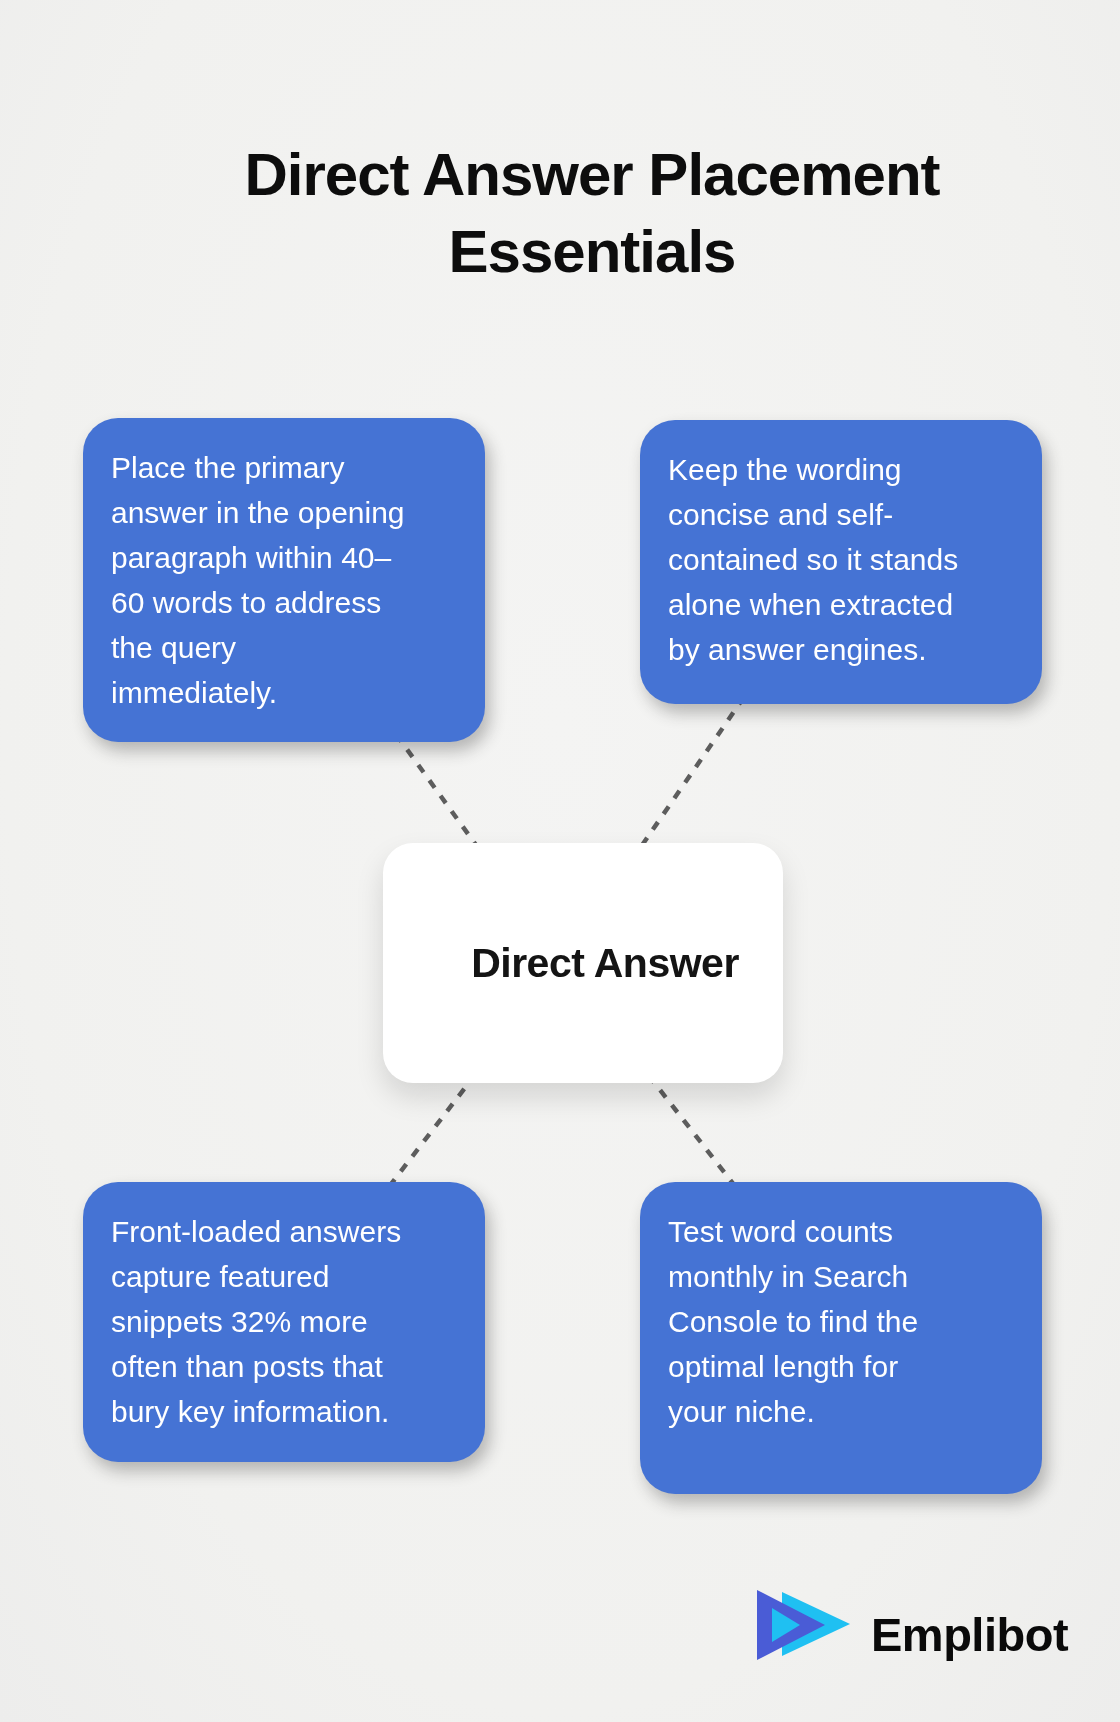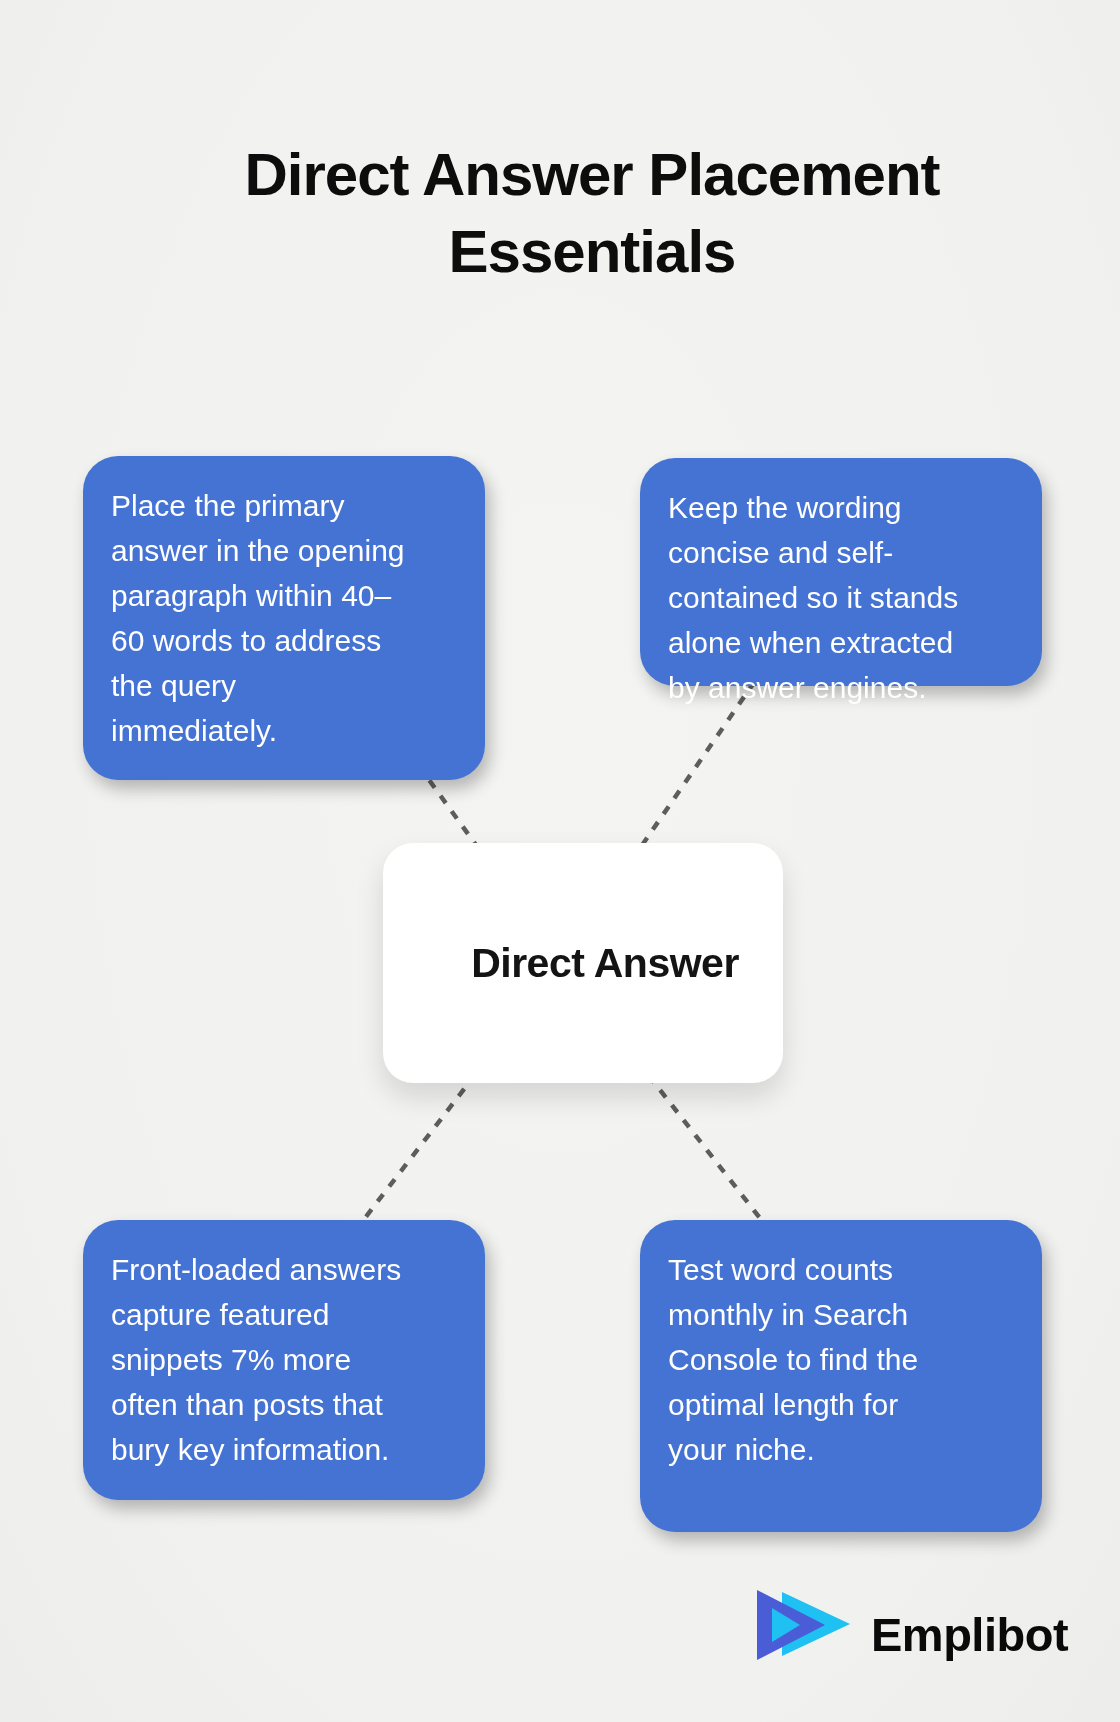--- a/index.html
+++ b/index.html
@@ -18,28 +18,27 @@
   }
   .connectors{position:absolute;top:0;left:0;z-index:1;}
   .card{
     position:absolute;z-index:2;
     background:#4573d4;
     border-radius:35px;
     box-shadow:5px 9px 16px rgba(40,40,40,0.30);
     box-sizing:border-box;
     padding:27px 28px;
     color:#ffffff;
-    margin-top:38px;
   }
   .card-text{
     font-size:30px;line-height:45px;font-weight:400;
     white-space:pre-line;color:#ffffff;
   }
   .card.top-left    {left:83px;  top:418px;  width:402px; height:324px;}
-  .card.top-right   {left:640px; top:420px;  width:402px; height:228px;}
+  .card.top-right   {left:640px; top:420px;  width:402px; height:284px;}
   .card.bottom-left {left:83px;  top:1182px; width:402px; height:280px;}
   .card.bottom-right{left:640px; top:1182px; width:402px; height:312px;}
   .center-node{
     position:absolute;z-index:3;
     left:383px;top:843px;width:356px;height:240px;
     background:#ffffff;border-radius:30px;
     box-shadow:0 14px 28px rgba(0,0,0,0.13);
     display:flex;align-items:center;justify-content:center;padding-left:44px;
   }
   .center-label{
@@ -80,21 +79,21 @@
   <div class="card-text">Keep the wording
 concise and self-
 contained so it stands
 alone when extracted
 by answer engines.</div>
 </div>
 
 <div class="card bottom-left">
   <div class="card-text">Front-loaded answers
 capture featured
-snippets 7% more
+snippets 32% more
 often than posts that
 bury key information.</div>
 </div>
 
 <div class="card bottom-right">
   <div class="card-text">Test word counts
 monthly in Search
 Console to find the
 optimal length for
 your niche.</div>

